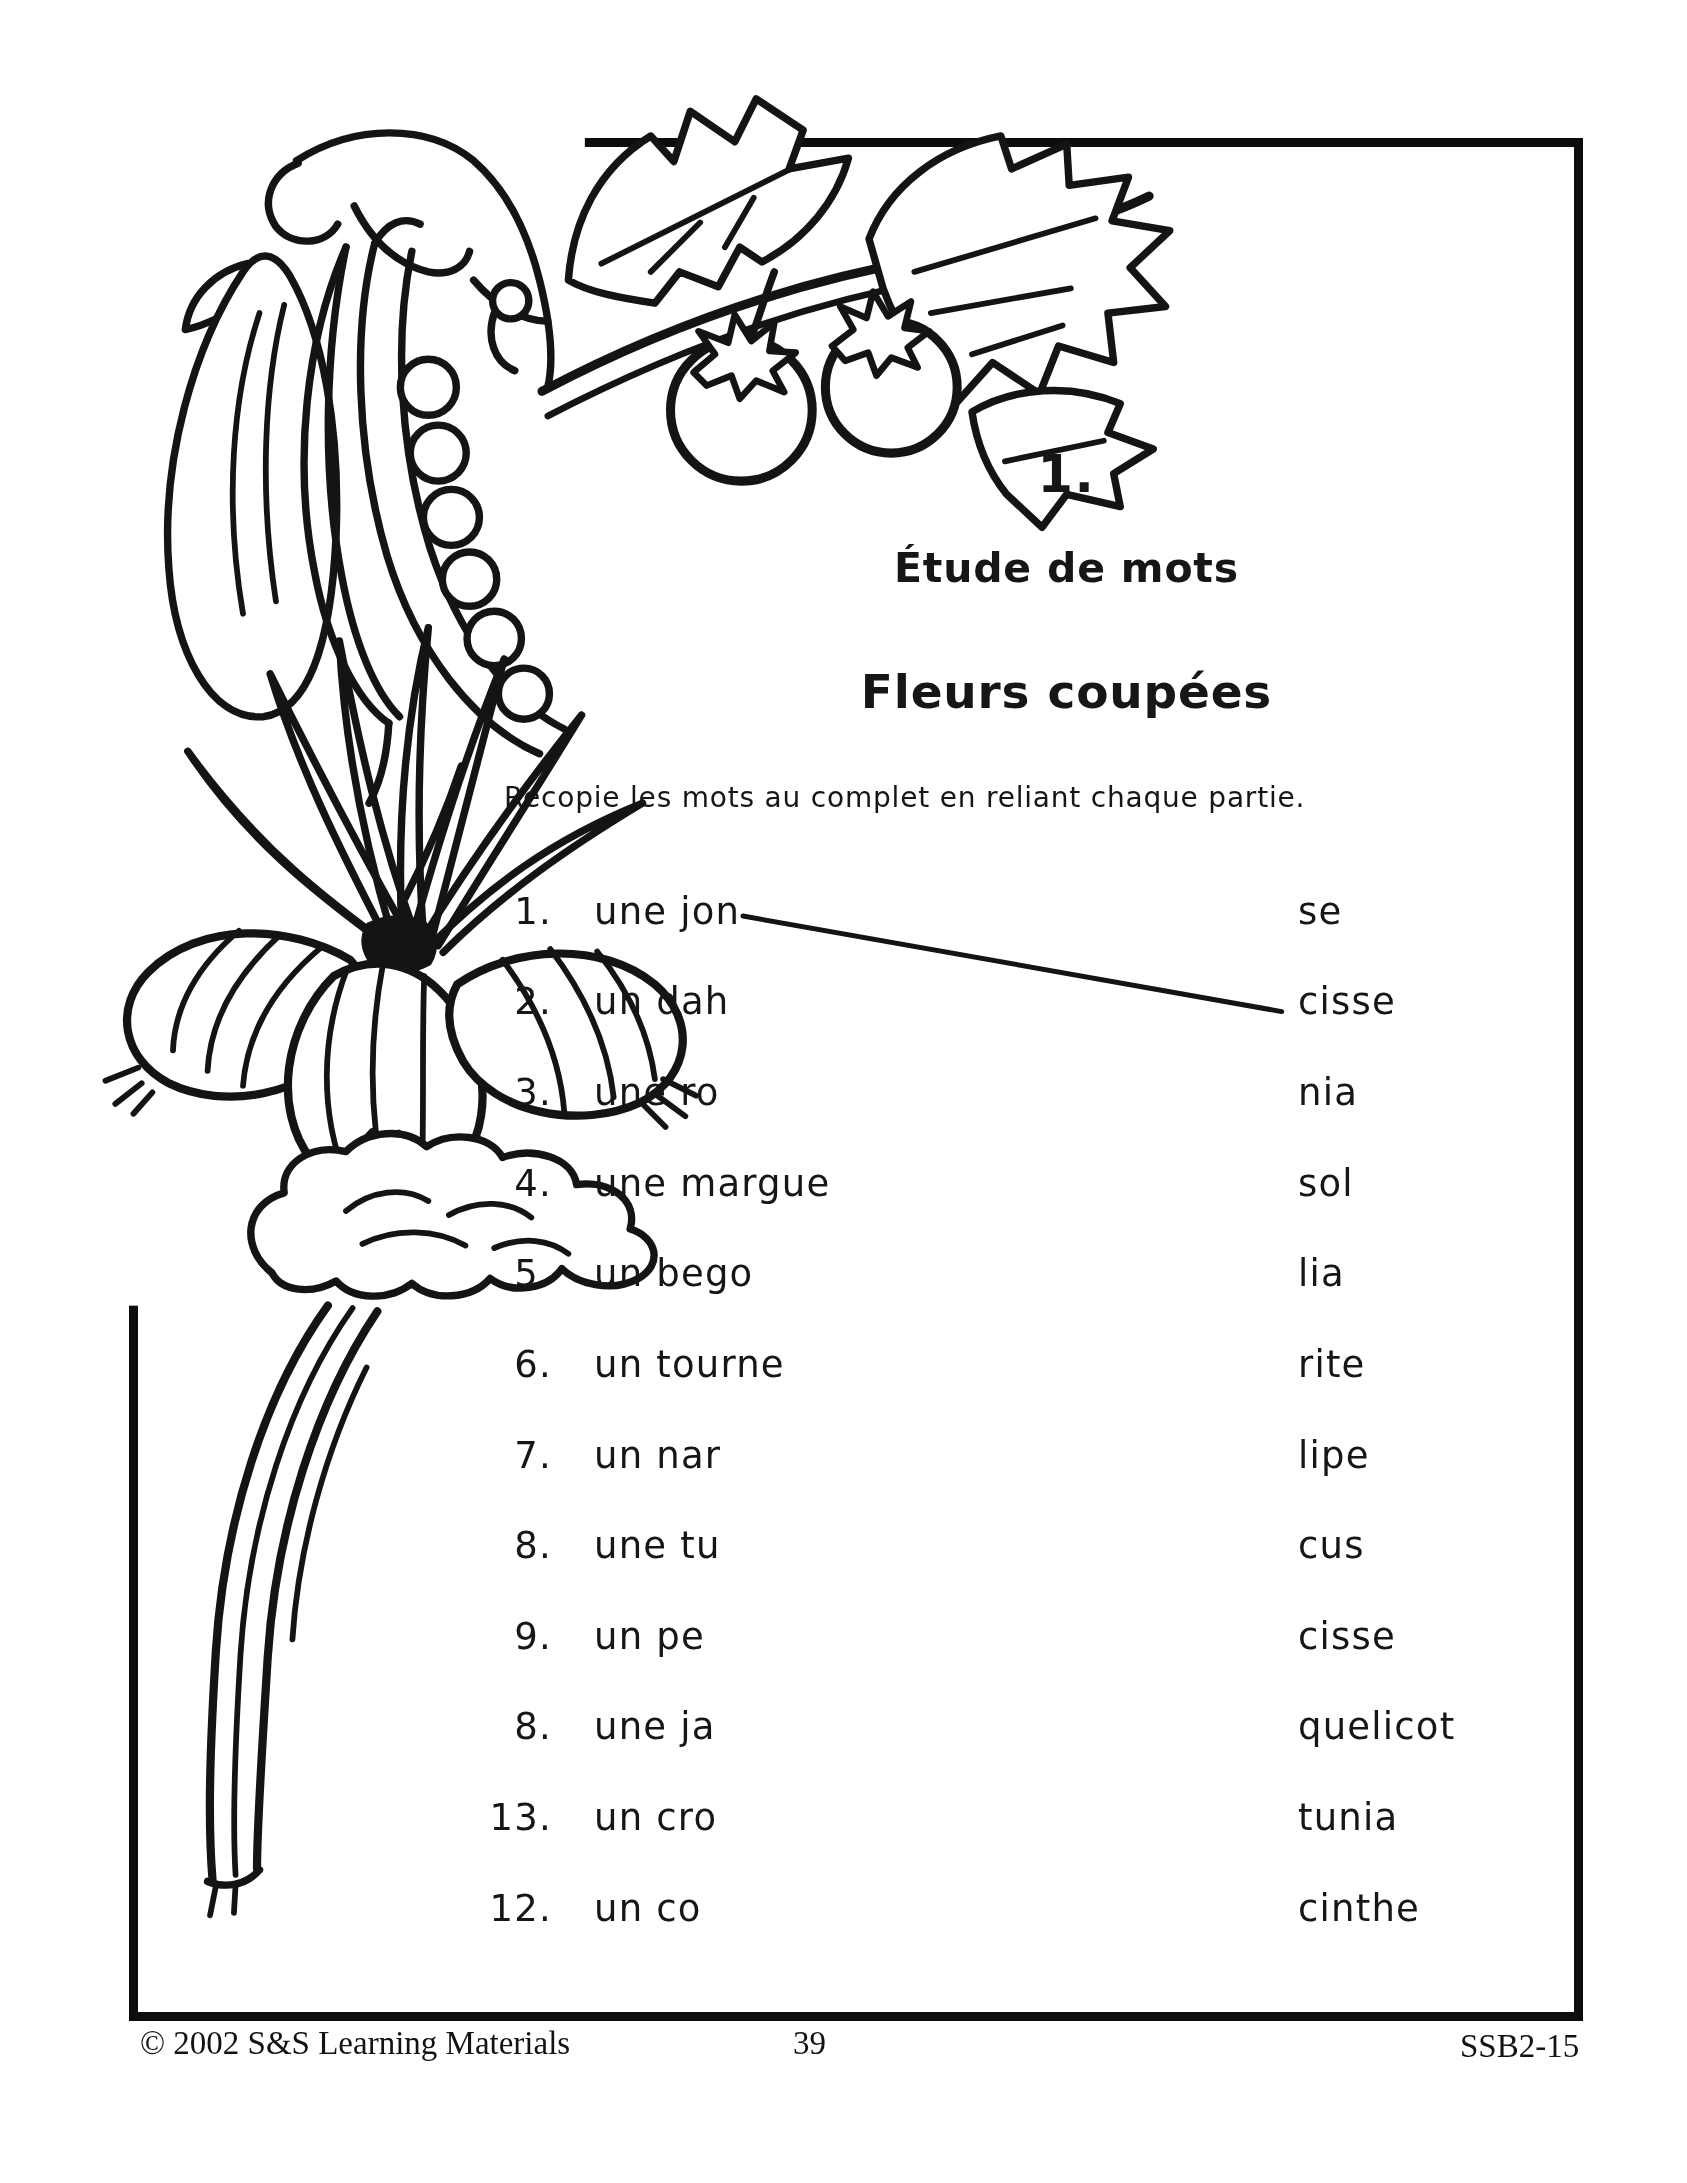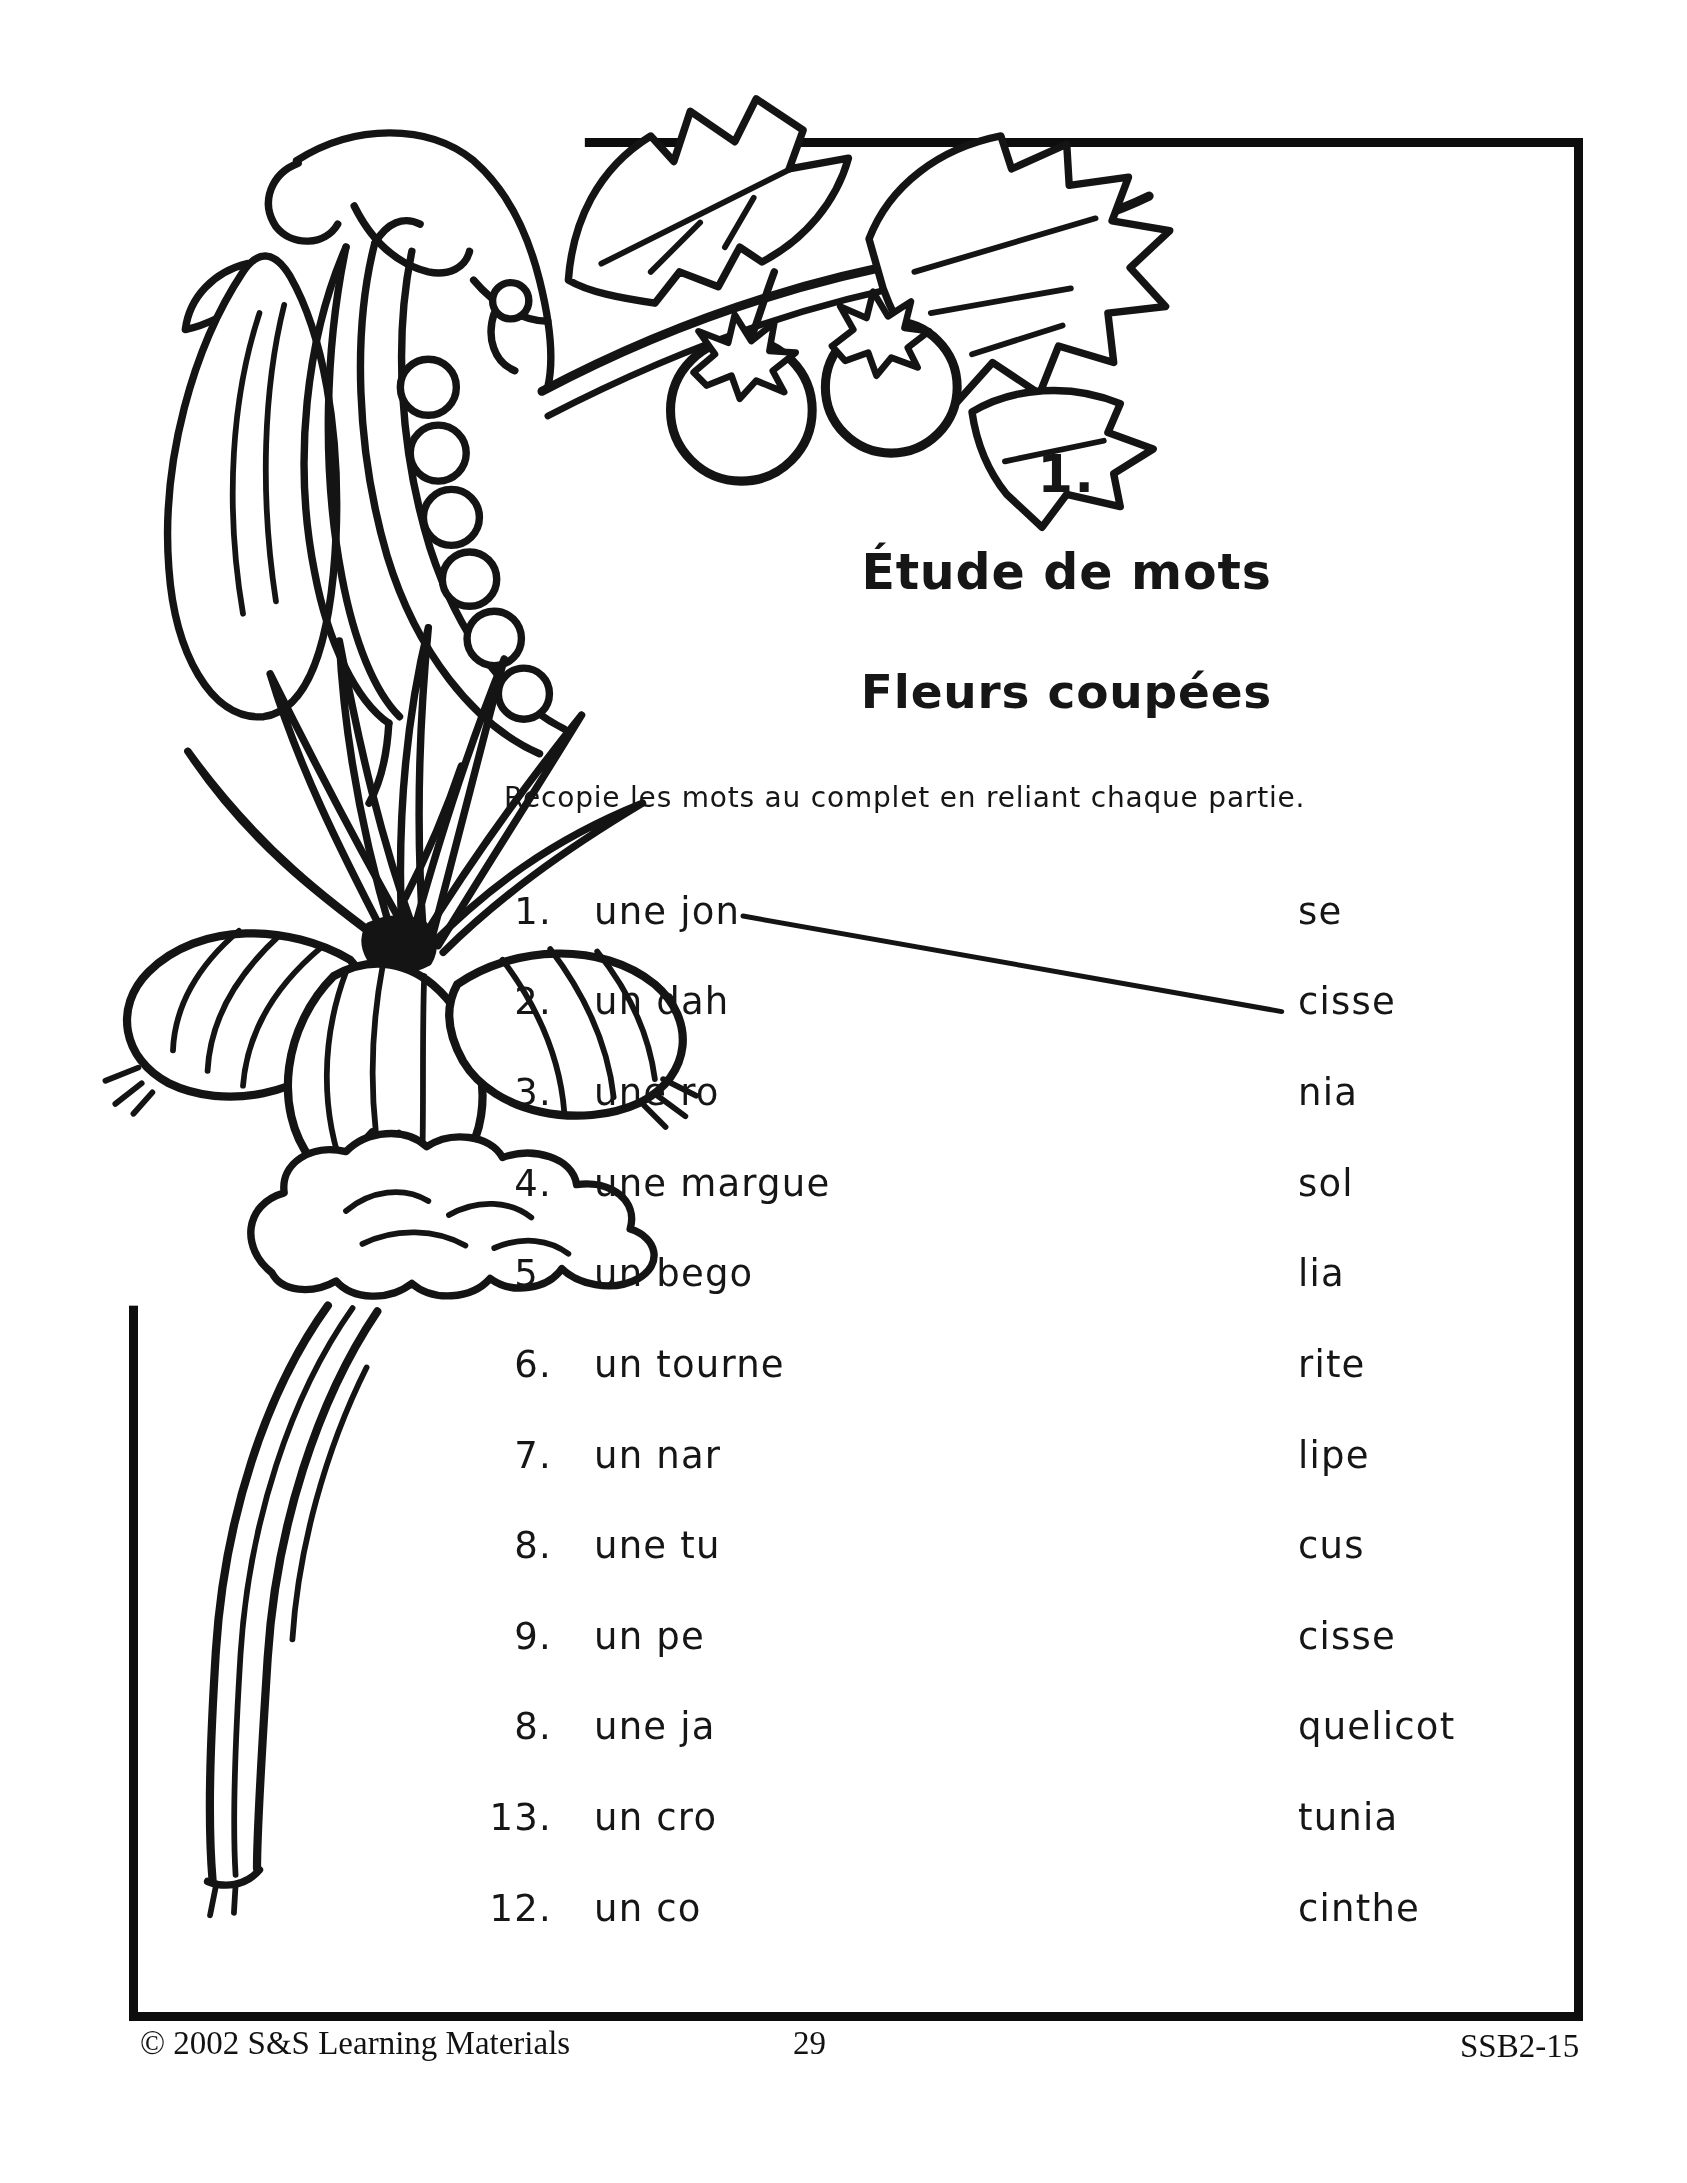--- a/index.html
+++ b/index.html
@@ -3,21 +3,21 @@
 <meta charset="utf-8">
 <style>
   html,body{margin:0;padding:0;background:#f6f6f4;}
   .page{position:relative;width:1687px;height:2183px;background:#ffffff;overflow:hidden;
         font-family:"DejaVu Sans","Liberation Sans",sans-serif;color:#161616;}
   .frame{position:absolute;left:129px;top:138px;width:1454px;height:1883px;
          border:9px solid #0d0d0d;box-sizing:border-box;}
   .art{position:absolute;left:0;top:0;width:1687px;height:2183px;}
   .center-col{position:absolute;left:494px;width:1145px;text-align:center;white-space:nowrap;}
   .exnum{top:445px;font-size:51px;font-weight:bold;letter-spacing:1.6px;}
-  .title{top:544px;font-size:49px;font-weight:bold;letter-spacing:0.8px;margin:0;}
+  .title{top:544px;font-size:41px;font-weight:bold;letter-spacing:0.8px;margin:0;}
   .subtitle{top:664px;font-size:47px;font-weight:bold;letter-spacing:0.8px;margin:0;}
   .instruction{position:absolute;left:504px;top:781px;font-size:28px;letter-spacing:0.8px;
                white-space:nowrap;margin:0;}
   .row{position:absolute;left:478px;width:1153px;height:53px;display:flex;align-items:center;
        font-size:37px;letter-spacing:1.2px;}
   .num{display:inline-block;width:74px;text-align:right;flex:none;}
   .begin{margin-left:42px;}
   .end{position:absolute;left:820px;}
   .footer{font-family:"Liberation Serif","DejaVu Serif",serif;font-size:33px;color:#121212;
           position:absolute;white-space:nowrap;}
@@ -177,17 +177,17 @@
       <span class="end">tunia</span>
     </div>
     <div class="row" style="top:1882px">
       <span class="num">12.</span>
       <span class="begin">un co</span>
       <span class="end">cinthe</span>
     </div>
   </div>
 
   <span class="footer f-copy">© 2002 S&amp;S Learning Materials</span>
-  <span class="footer f-page">29</span>
+  <span class="footer f-page">39</span>
   <span class="footer f-code">SSB2-15</span>
 
 </div>
 
 
 </body></html>

